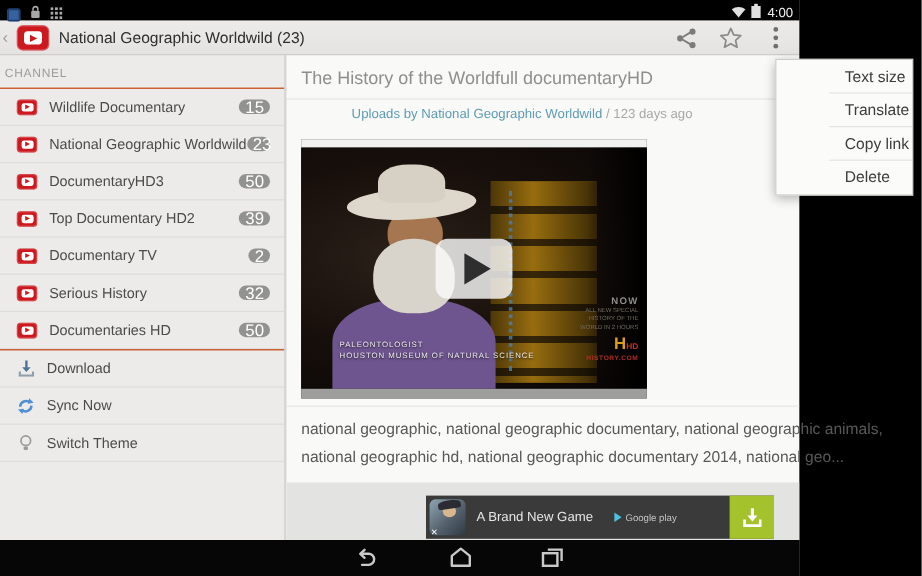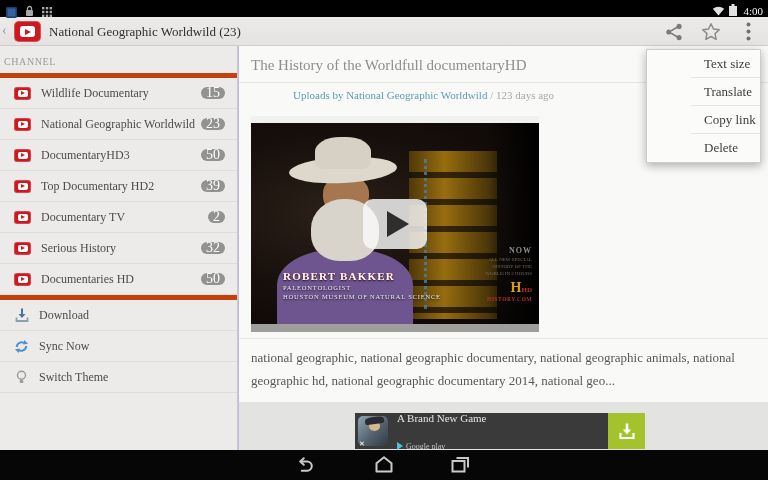--- a/index.html
+++ b/index.html
@@ -1,18 +1,18 @@
 <!DOCTYPE html>
 <html><head>
 <meta charset="utf-8">
 <style>
   * { box-sizing: border-box; margin: 0; padding: 0; }
   html,body { width:768px; height:480px; overflow:hidden; }
   body { font-family:"Liberation Sans", sans-serif; background:#000; position:relative; }
-  #screen { position:absolute; inset:0; width:768px; height:480px; background:#c4b5fd;font-family:Liberation Serif, serif; }
+  #screen { position:absolute; inset:0; width:666px; height:480px; background:#e5e5e5; }
 
   
   .statusbar { position:absolute; top:0; left:0; right:0; height:17px; background:#000; z-index:60; }
   .sb-left { position:absolute; left:6px; top:3px; display:flex; gap:8px; align-items:center; }
   .sb-notif-app { width:11px; height:11px; border-radius:2px; background:#35629f; box-shadow:inset 0 0 0 1.5px #1e3f6d; }
   .sb-right { position:absolute; right:5px; top:1.5px; display:flex; gap:4px; align-items:center; }
   .sb-time { color:#f2f2f2; font-size:11px; padding-left:2px; }
 
   
   .appbar { position:absolute; top:17px; left:0; right:0; height:29px; background:linear-gradient(#ecebe9,#e4e3e1); border-bottom:1px solid #cfcecc; z-index:55; }
@@ -20,21 +20,21 @@
   .appbar-yt { position:absolute; left:14px; top:4px; width:27px; height:21px; background:#cc181e; border-radius:5px; box-shadow:inset 0 0 0 1px rgba(255,255,255,.25); }
   .appbar-yt::before { content:""; position:absolute; left:6px; top:5px; width:15px; height:11px; background:#fff; border-radius:3px; }
   .appbar-yt::after { content:""; position:absolute; left:11px; top:7.5px; border-left:6px solid #cc181e; border-top:3px solid transparent; border-bottom:3px solid transparent; }
   .appbar-title { position:absolute; left:49px; top:7px; font-size:13px; color:#2e2e2e; }
   .appbar-icons { position:absolute; right:9px; top:0; height:29px; display:flex; align-items:center; gap:15px; }
   .appbar-icons .icobox { width:22px; height:22px; display:flex; align-items:center; justify-content:center; }
 
   
   .sidebar { position:absolute; top:46px; left:0; width:238px; bottom:30px; background:#eceba9; background:#ecebe9; border-right:1px solid #c9c8c6; overflow:hidden; }
   .section-label { padding:10px 4px 6px; font-size:10px; color:#9c9c98; letter-spacing:.6px; }
-  .side-rows { border-top:5px solid #c2410c; }
+  .side-rows { border-top:1px solid #c2410c; }
   .side-row { height:31px; display:flex; align-items:center; padding:0 12px 0 14px; border-bottom:1px solid #dedddb; }
   .side-row .lbl { font-size:12px; color:#4b4b4b; margin-left:10px; white-space:nowrap; }
   .yt-ico { width:17px; height:13px; background:#cc181e; border-radius:3px; position:relative; flex:0 0 auto; box-shadow:inset 0 0 0 1px rgba(255,255,255,.2); }
   .yt-ico::before { content:""; position:absolute; left:3.5px; top:3px; width:10px; height:7px; background:#fff; border-radius:2px; }
   .yt-ico::after { content:""; position:absolute; left:6.5px; top:4.3px; border-left:4px solid #cc181e; border-top:2.2px solid transparent; border-bottom:2.2px solid transparent; }
   .badge { margin-left:auto; background:#929290; color:#fff; font-size:14px; line-height:12px; padding:0 5px; border-radius:8px; min-width:10px; text-align:center; }
   .tool-ico { width:15px; height:15px; flex:0 0 auto; display:flex; align-items:center; justify-content:center; }
 
   
   .content { position:absolute; top:46px; left:239px; right:0; bottom:30px; background:#f9f9f7; }
@@ -73,21 +73,21 @@
   .playbtn { position:absolute; left:50%; top:76px; transform:translateX(-50%); width:64px; height:50px; background:rgba(250,250,250,.82); border-radius:10px; display:flex; align-items:center; justify-content:center; }
   .playbtn::after { content:""; border-left:22px solid #2e2e2e; border-top:13px solid transparent; border-bottom:13px solid transparent; margin-left:6px; }
 
   
   .adstrip { position:absolute; left:0; right:0; top:356px; height:48px; background:#e3e3e1; }
   .adbanner { position:absolute; left:116px; top:367px; width:290px; height:36px; background:#3a3a3a; display:flex; align-items:center; z-index:5; }
   .ad-ico { position:relative; width:30px; height:30px; margin-left:3px; border-radius:5px; background:linear-gradient(135deg,#90a4b2,#55626e 55%,#2e3a44); overflow:hidden; flex:0 0 auto; }
   .ad-ico::before { content:""; position:absolute; left:11px; top:5px; width:11px; height:10px; background:#d8b78e; border-radius:50%; }
   .ad-ico::after { content:""; position:absolute; left:7px; top:1px; width:19px; height:7px; background:#2b2b33; border-radius:40% 40% 20% 20%; transform:rotate(-8deg); }
   .ad-close { position:absolute; left:4px; bottom:1px; color:#fff; font-size:7px; z-index:2; }
-  .ad-txt { margin-left:9px; display:flex; flex-direction:column; justify-content:center; gap:18px; }
+  .ad-txt { margin-left:9px; display:flex; flex-direction:row; justify-content:center; gap:18px; }
   .ad-headline { font-size:11px; color:#e6e6e6; }
   .ad-store { display:flex; align-items:center; gap:3px; }
   .gp-tri { width:0; height:0; border-left:6px solid #4cc2e0; border-top:4px solid transparent; border-bottom:4px solid transparent; }
   .ad-store-label { font-size:8px; color:#c4c4c4; }
   .ad-btn { margin-left:auto; width:37px; height:36px; background:#a3c22b; display:flex; align-items:center; justify-content:center; }
 
   
   .ctxmenu { position:absolute; left:646px; top:49px; width:115px; background:#fbfbfa; border:1px solid #cdcdcb; box-shadow:0 3px 9px rgba(0,0,0,.3); z-index:70;padding-left:44px; }
   .menu-item { height:28px; line-height:28px; padding-left:13px; font-size:13px; color:#3c3c3c; border-bottom:1px solid #e4e4e2; }
   .menu-item:last-child { border-bottom:none; }
@@ -263,21 +263,20 @@
       <div class="t-dark">
         <div class="cabinet"></div>
         <div class="cab-line"></div>
         <div class="shirt"></div>
         <div class="face"></div>
         <div class="beard"></div>
         <div class="hat-brim"></div>
         <div class="hat-top"></div>
         <div class="t-right-shade"></div>
         <div class="lower-third">
-          <div class="lt-name">ROBERT BAKKER</div>
           <div class="lt-role">PALEONTOLOGIST</div>
           <div class="lt-org">HOUSTON MUSEUM OF NATURAL SCIENCE</div>
         </div>
         <div class="corner">
           <div class="c-now">NOW</div>
           <div class="c-tiny">ALL NEW SPECIAL</div>
           <div class="c-tiny">HISTORY OF THE</div>
           <div class="c-tiny">WORLD IN 2 HOURS</div>
           <div class="c-logo-row"><span class="c-h">H</span><span class="c-hd">HD</span></div>
           <div class="c-site">HISTORY.COM</div>

